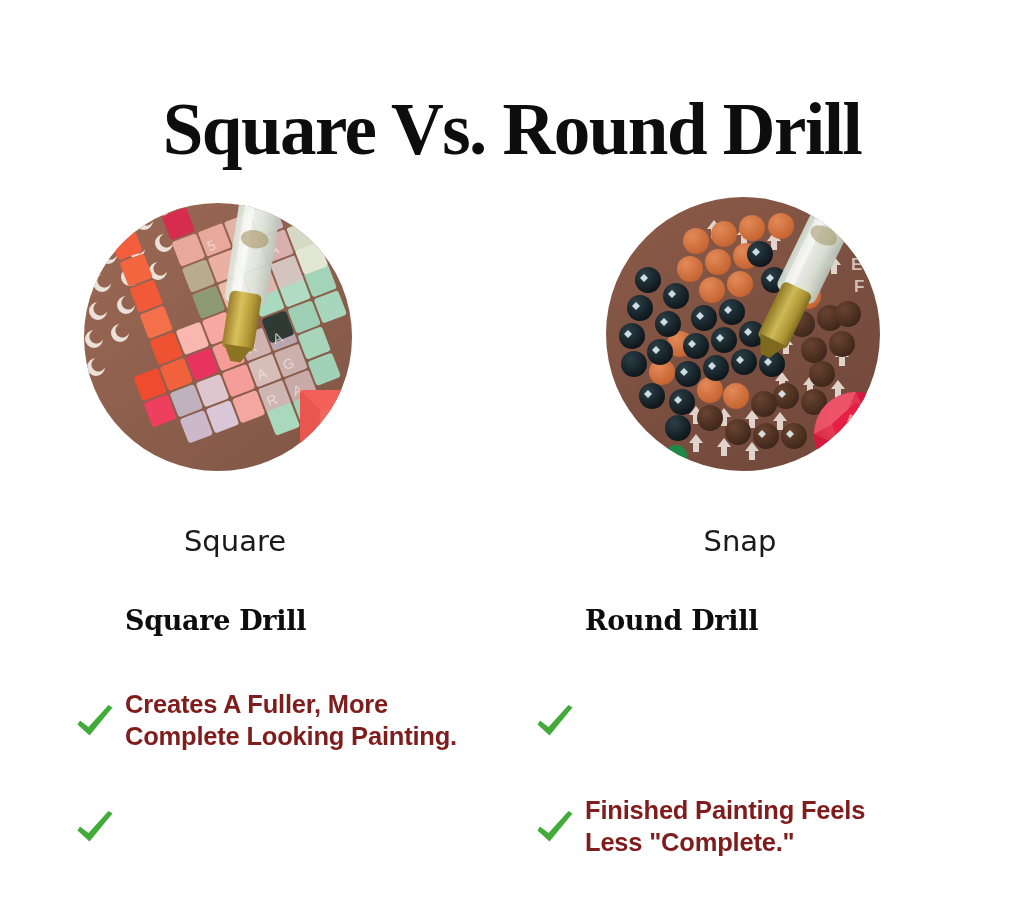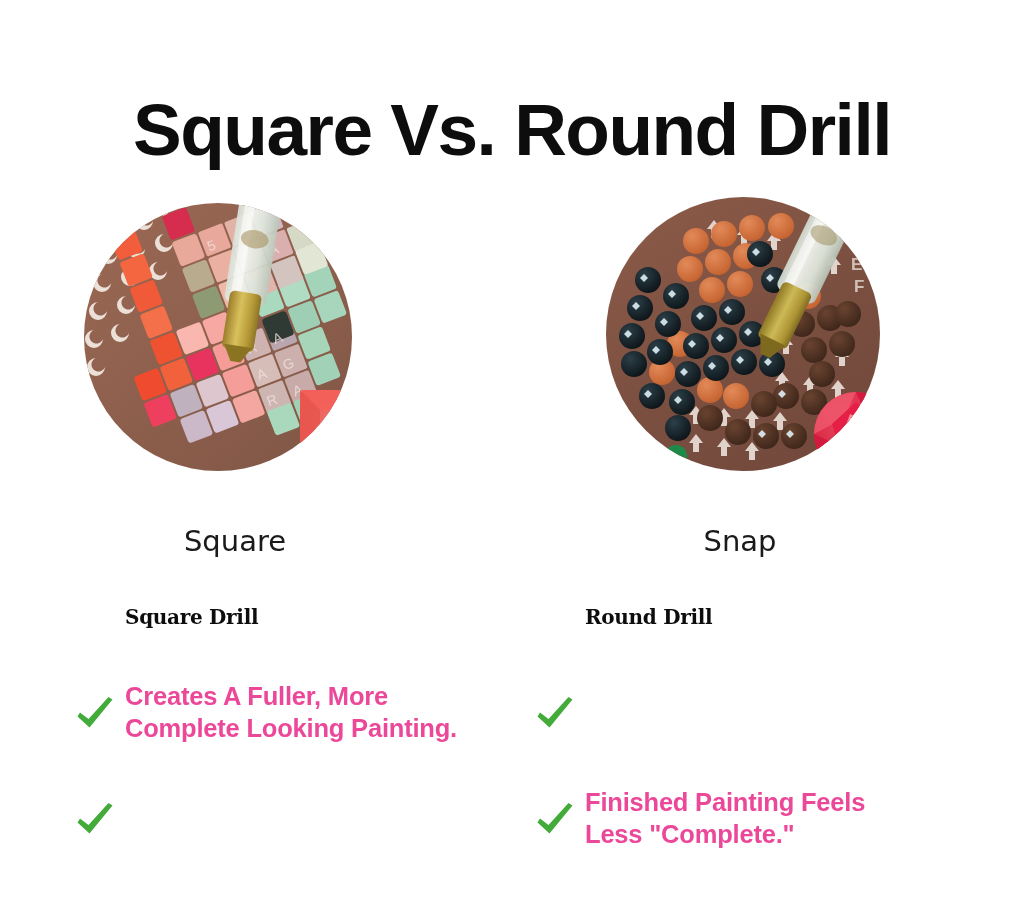--- a/index.html
+++ b/index.html
@@ -16,21 +16,21 @@
     -webkit-font-smoothing: antialiased;
   }
 
   
   #infographic-title {
     position: absolute;
     left: 0;
     top: 44px;
     width: 1024px;
     text-align: center;
-    font-family: Liberation Sans, sans-serif;
+    font-family: Liberation Serif, serif;
     font-weight: bold;
     font-size: 73px;
     line-height: 1;
     letter-spacing: -1.5px;
     color: #0d0d0d;
     white-space: nowrap;
   }
 
   
   .photo-panel {
@@ -68,21 +68,21 @@
     position: absolute;
     top: 606px;
     width: 450px;
   }
   #column-square { left: 75px; }
   #column-round  { left: 535px; }
 
   .column-heading {
     font-family: "DejaVu Serif", serif;
     font-weight: bold;
-    font-size: 20px;
+    font-size: 27px;
     line-height: 1.1;
     letter-spacing: -0.3px;
     color: #0d0d0d;
     margin: 0 0 52px 50px;
     white-space: nowrap;
   }
 
   .benefit-item {
     position: relative;
     display: block;
@@ -101,21 +101,21 @@
   }
   .check-icon svg { display: block; }
 
   .benefit-text {
     display: block;
     font-family: "Liberation Sans", sans-serif;
     font-weight: bold;
     font-size: 25.5px;
     line-height: 1.26;
     letter-spacing: -0.2px;
-    color: #ec4899;
+    color: #7f1d1d;
     white-space: pre-line;
   }
 </style>
 </head>
 <body>
 
 <h1 id="infographic-title">Square Vs. Round Drill</h1>
 
 <div class="photo-panel" id="photo-panel-square">
   <svg viewBox="0 0 360 290" xmlns="http://www.w3.org/2000/svg" aria-hidden="true">

